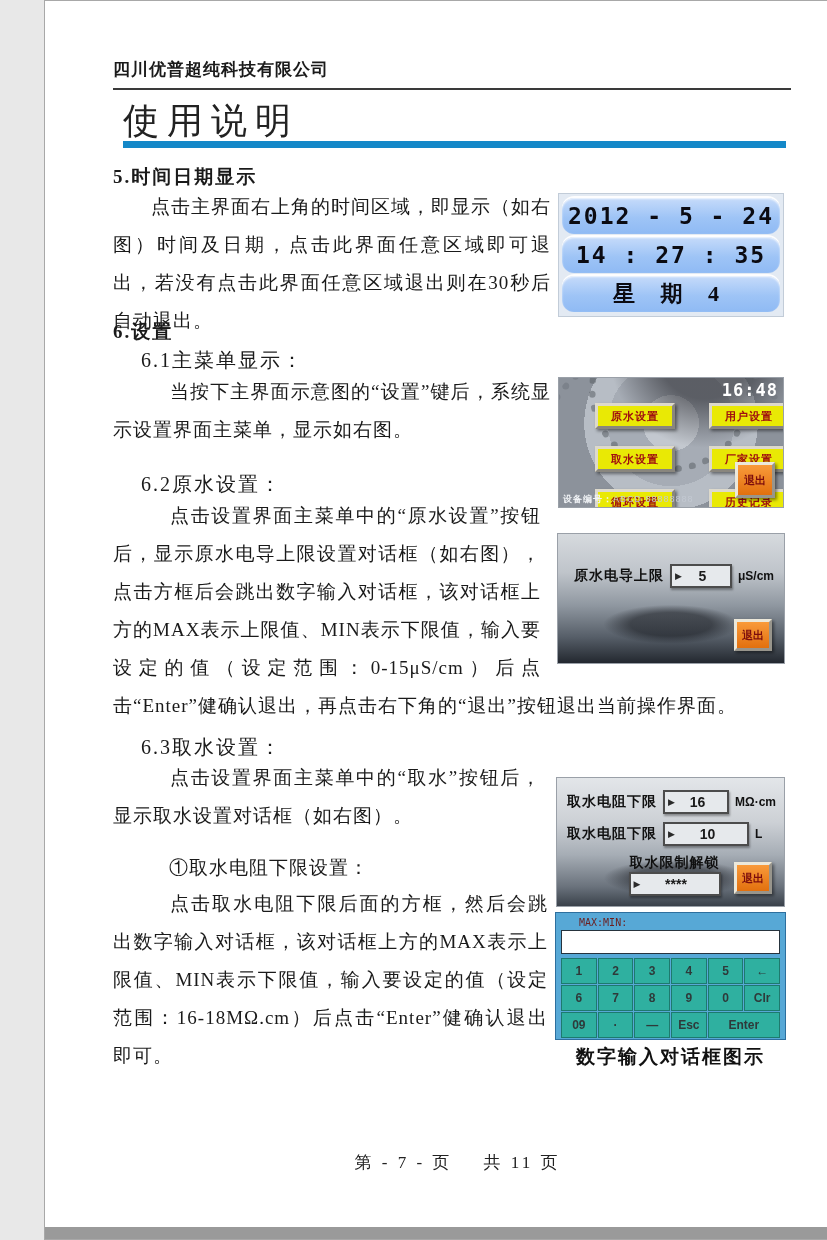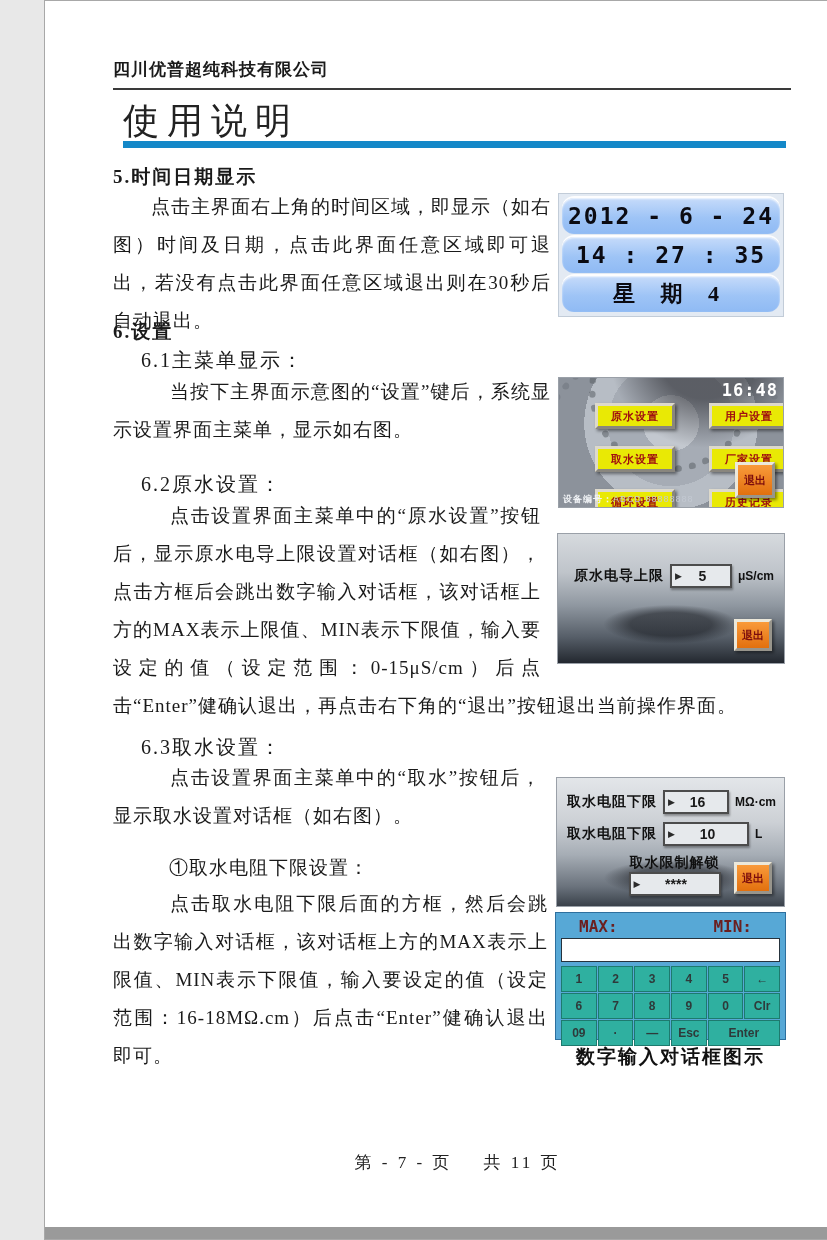--- a/index.html
+++ b/index.html
@@ -92,23 +92,23 @@
             box-shadow:2px 2px 3px rgba(0,0,0,.45);}
   .fig-intake{left:511px;top:776px;width:229px;height:130px;box-sizing:border-box;
               border:1px solid #9aa0a8;
               background:
                radial-gradient(ellipse 95px 24px at 52% 78%, rgba(15,17,22,.45) 0 45%, rgba(15,17,22,0) 75%),
                linear-gradient(180deg,#e3e6e9 0%,#ccd0d5 35%,#a6adb5 60%,#6a727c 85%,#3a414a 100%);}
 
   
   .fig-keypad{left:510px;top:911px;width:231px;height:128px;box-sizing:border-box;
               background:#57a8d6;border:1px solid #2d6f9e;padding:2px 5px;}
-  .kp-labels{display:flex;justify-content:space-between;padding:2px 28px 2px 18px;
-             font-family:"DejaVu Sans Mono",monospace;font-weight:bold;
-             font-size:16px;color:#6b1f1f;}
+  .kp-labels{display:flex;justify-content:flex-start;padding:2px 28px 2px 18px;
+             font-family:"DejaVu Sans Mono",monospace;font-weight:normal;
+             font-size:10px;color:#6b1f1f;}
   .kp-input{height:22px;background:#ffffff;border:1px solid #26333d;margin:0 0 4px 0;}
   .kp-grid{display:grid;grid-template-columns:repeat(6,1fr);gap:1px;}
   .kp-key{background:#2fb0a0;border:1px solid #1d7ink;border:1px solid #1d7a6e;
           height:24px;display:flex;align-items:center;justify-content:center;
           font-family:"Liberation Sans",sans-serif;font-size:12px;color:#2e3a3a;
           font-weight:bold;}
   .kp-enter{grid-column:span 2;}
   .fig-caption{left:510px;top:1043px;width:231px;text-align:center;
                font-family:"Liberation Sans",sans-serif;font-weight:bold;
                font-size:19px;letter-spacing:2px;color:#111;}
@@ -120,21 +120,21 @@
 
   <div class="abs company">四川优普超纯科技有限公司</div>
   <div class="abs header-rule"></div>
   <div class="abs doc-title">使用说明</div>
   <div class="abs blue-rule"></div>
 
   <div class="abs h-bold" style="left:68px;top:163px;">5.时间日期显示</div>
   <div class="abs para ind2" style="left:68px;top:187px;width:438px;">点击主界面右上角的时间区域，即显示（如右图）时间及日期，点击此界面任意区域即可退出，若没有点击此界面任意区域退出则在30秒后自动退出。</div>
 
   <div class="abs fig-lcd">
-    <div class="lcd-bar">2012 - 6 - 24</div>
+    <div class="lcd-bar">2012 - 5 - 24</div>
     <div class="lcd-bar">14 : 27 : 35</div>
     <div class="lcd-bar lcd-week">星 期 4</div>
   </div>
 
   <div class="abs h-bold" style="left:68px;top:318px;">6.设置</div>
   <div class="abs h-sub" style="left:96px;top:346px;">6.1主菜单显示：</div>
   <div class="abs para ind3" style="left:68px;top:372px;width:438px;">当按下主界面示意图的“设置”键后，系统显示设置界面主菜单，显示如右图。</div>
 
   <div class="abs fig-menu">
     <div class="gear gear1"></div>

